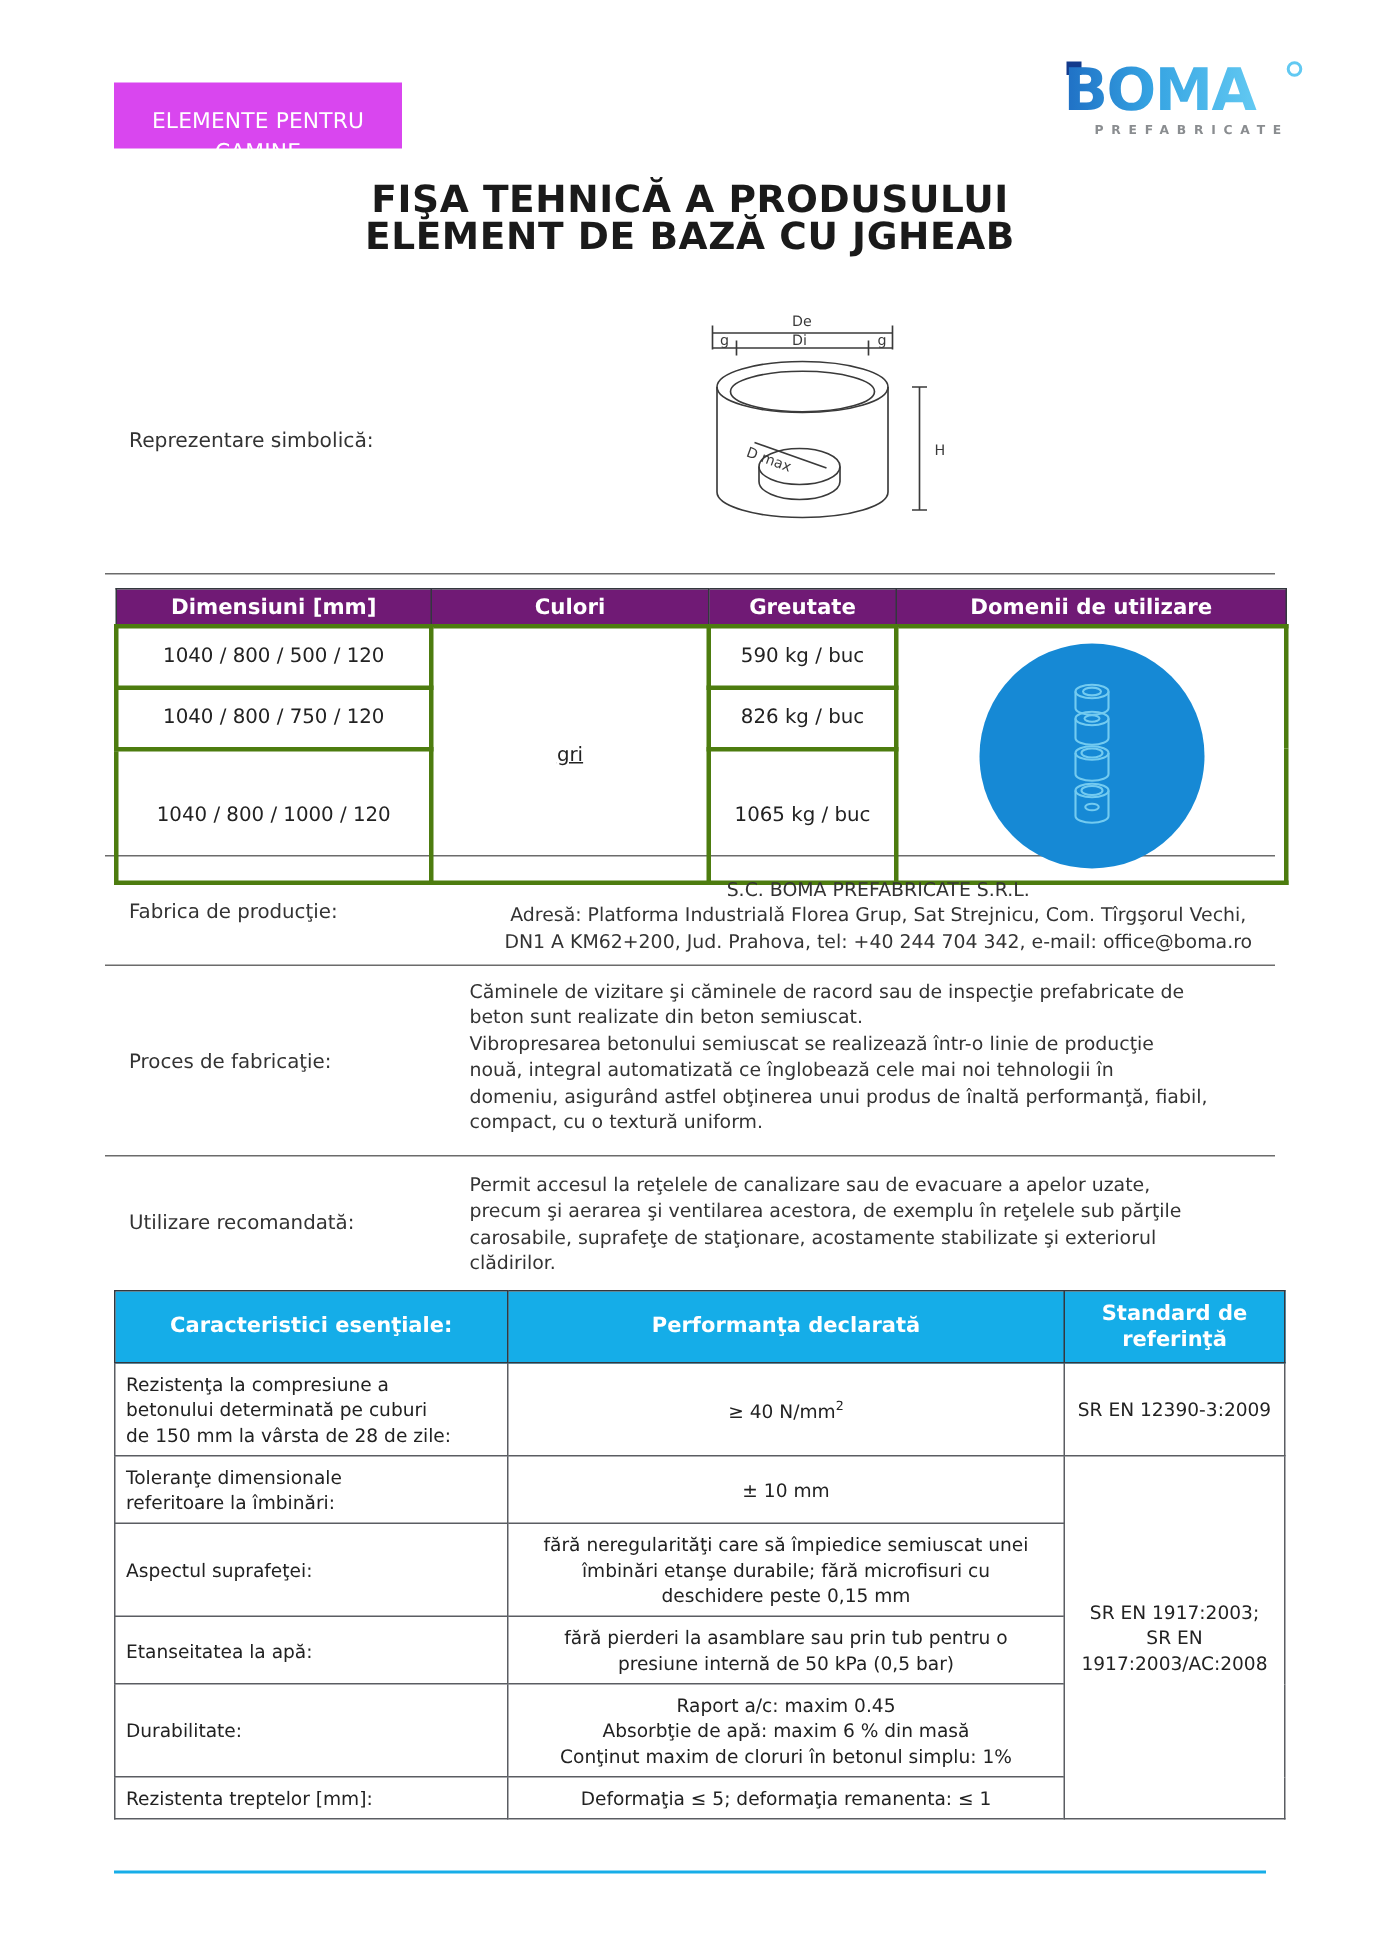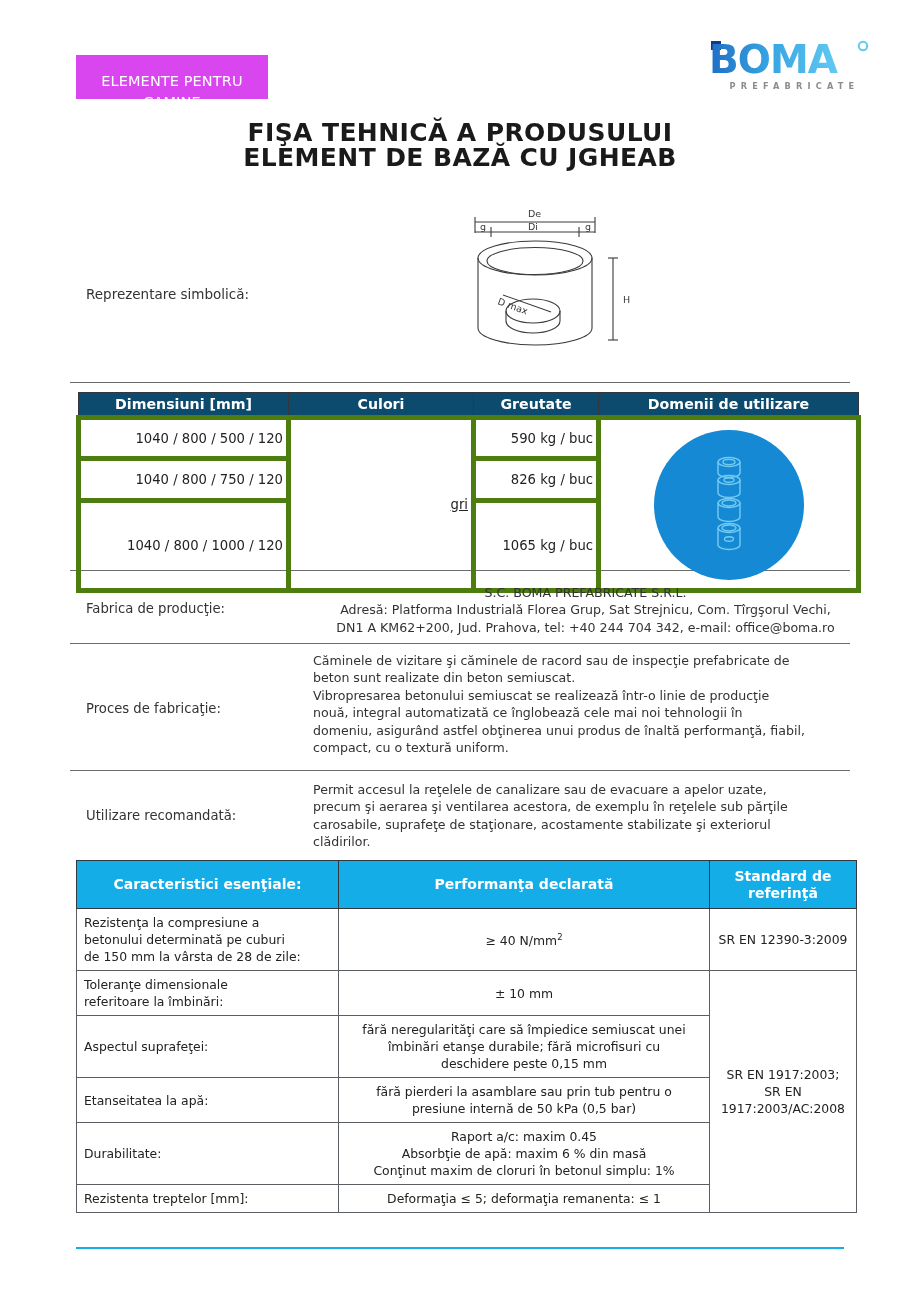--- a/index.html
+++ b/index.html
@@ -83,32 +83,32 @@
 
   
   .spec-table {
     position: absolute;
     left: 76px; top: 392px;
     width: 780px;
     border-collapse: collapse;
     table-layout: fixed;
   }
   .spec-table th {
-    background: #0c4a6e;
+    background: #701a75;
     color: #ffffff;
     font-size: 14.2px;
     font-weight: bold;
     height: 25px;
     border: 1px solid #33373e;
     padding: 0 2px;
   }
   .spec-table td {
-    border: 5px solid #4d7c0f;
+    border: 3px solid #4d7c0f;
     font-size: 13.2px;
-    text-align: right;
+    text-align: center;
     color: #222;
     padding: 4px 3px;
   }
   .cell-dim-1, .cell-w-1 { height: 39px; }
   .cell-dim-2, .cell-w-2 { height: 39px; }
   .cell-dim-3, .cell-w-3 { height: 85px; }
   .cell-color { vertical-align: middle; text-decoration: underline; }
   .cell-usage { padding: 0; vertical-align: middle; }
 
   .usage-circle {

